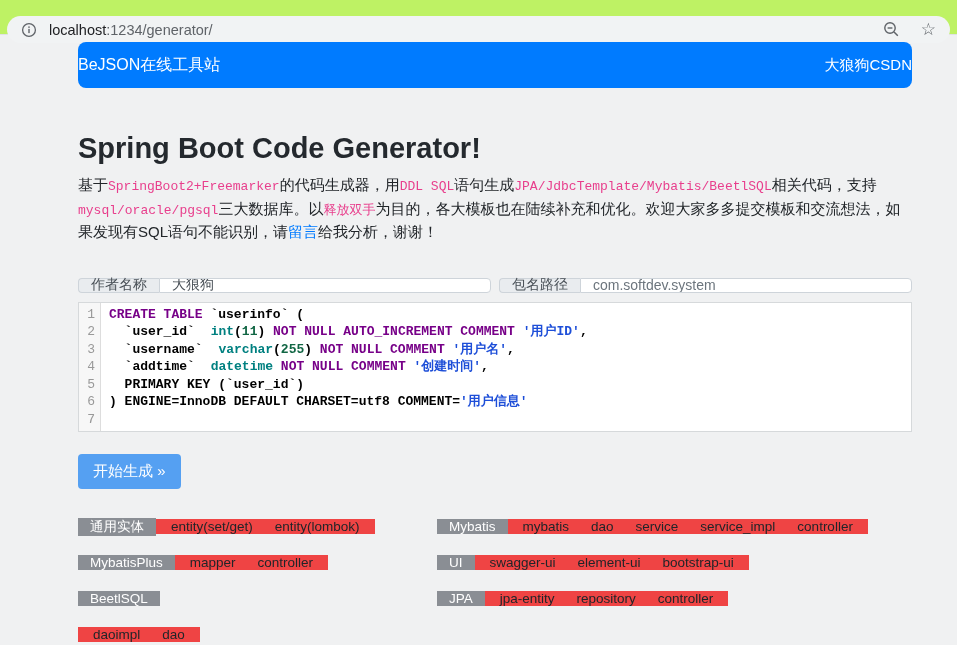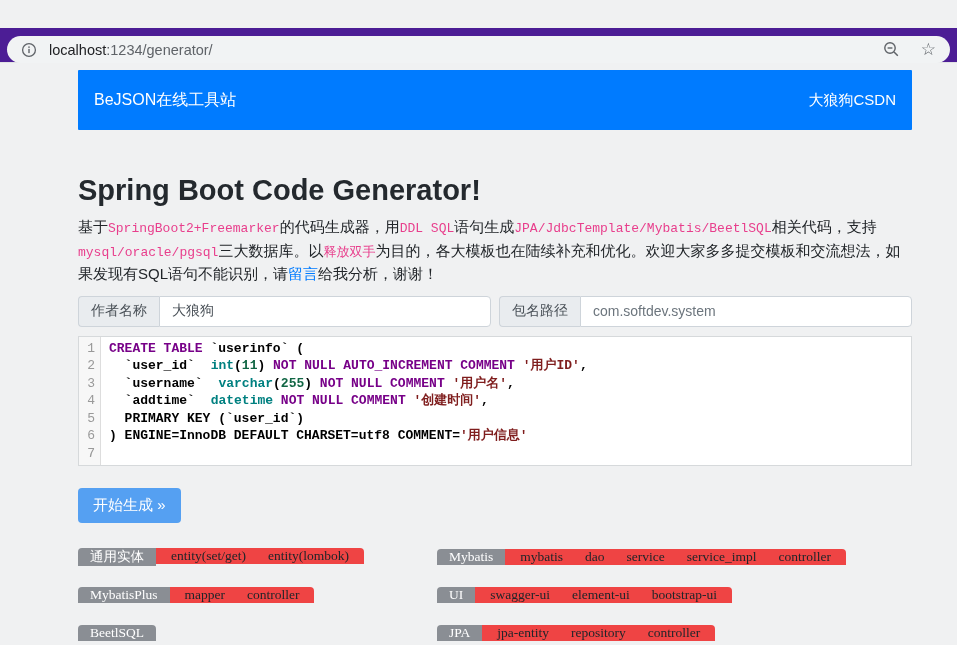--- a/index.html
+++ b/index.html
@@ -1,46 +1,46 @@
 <!DOCTYPE html>
 <html><head>
 <meta charset="utf-8">
 <title>Spring Boot Code Generator</title>
 <style>
   * { box-sizing: border-box; margin: 0; padding: 0; }
   html, body { width: 957px; height: 645px; overflow: hidden; }
   body { background: #f0f1f2; font-family: "Liberation Sans", sans-serif; }
 
   
-  .browser-bar { height: 35px; background: #4c1d95; border-bottom: 1px solid #e1e2e4;
-                 padding: 8px 7px; margin-top: 28px; }
+  .browser-bar { height: 35px; background: #bef264; border-bottom: 1px solid #e1e2e4;
+                 padding: 16px 7px; }
   .omnibox { height: 27px; background: #f1f3f4; border-radius: 14px;
              display: flex; align-items: center; padding: 0 14px; }
   .omnibox .info-icon { display: inline-flex; margin-right: 12px; }
   .url { font-size: 14.5px; color: #202124; }
   .url .url-rest { color: #5f6368; }
   .omni-icons { margin-left: auto; display: flex; align-items: center; gap: 20px; }
   .star-icon { font-size: 17px; color: #5f6368; line-height: 1; cursor: pointer; }
 
   
   .page { padding: 7px 45px 0 78px; }
-  .navbar { height: 60px; background: #007bff; border-radius: 1px;
-            display: flex; align-items: center; padding: 0 16px; }
+  .navbar { height: 46px; background: #007bff; border-radius: 8px;
+            display: flex; align-items: center; padding: 0 0; }
   .navbar a { color: #ffffff; text-decoration: none; }
   .brand { font-size: 16px; }
   .nav-right { margin-left: auto; font-size: 15px; }
 
   h1 { margin-top: 44px; font-size: 29px; font-weight: 700; color: #24292e; letter-spacing: 0; }
 
   .intro { margin-top: 9px; font-size: 15px; line-height: 21.5px; color: #212529; width: 834px; }
   .intro code { color: #e83e8c; font-family: "Liberation Mono", monospace; font-size: 13px; }
   .intro a { color: #007bff; text-decoration: none; }
 
   .form-row { margin-top: 11px; display: flex; gap: 8px; width: 834px; }
-  .input-group { flex: 1; display: flex; height: 31px; }
+  .input-group { flex: 1; display: flex; height: 15px; margin-top: 24px; }
   .ig-label { background: #e9ecef; border: 1px solid #ced4da; border-right: 0;
               border-radius: 4px 0 0 4px; padding: 0 12px; display: flex; align-items: center;
               font-size: 14px; color: #495057; white-space: nowrap; }
   .ig-input { flex: 1; min-width: 0; border: 1px solid #ced4da; border-radius: 0 4px 4px 0;
               padding: 0 12px; font-size: 14px; color: #495057; background: #fff; outline: none;
               font-family: "Liberation Sans", sans-serif; }
   .ig-input::placeholder { color: #6c757d; opacity: 1; }
 
   
   .editor { margin-top: 9px; width: 834px; height: 130px; background: #ffffff;
@@ -48,31 +48,31 @@
             font-family: "Liberation Mono", monospace; font-size: 13px; }
   .gutter { background: #f7f7f7; border-right: 1px solid #ddd; padding: 3px 5px 0 6px;
             min-width: 22px; text-align: right; }
   .gutter .ln { color: #999; line-height: 17.6px; }
   .codepane { padding: 3px 0 0 8px; white-space: pre; overflow: hidden; flex: 1; }
   .codepane .cl { line-height: 17.6px; font-weight: bold; color: #000; }
   .tk-p { color: #000000; }
   .tk-k { color: #770088; }
   .tk-t { color: #008080; margin-left: 8px; }
   .tk-n { color: #116644; }
-  .tk-s { color: #7f1d1d; }
+  .tk-s { color: #1d4ed8; }
 
   .generate-btn { margin-top: 22px; display: inline-block; background: #55a0f2; color: #ffffff;
                   border: none; border-radius: 4px; padding: 8px 15px; font-size: 15px;
                   font-family: "Liberation Sans", sans-serif; cursor: pointer; }
 
   
   .groups { margin-top: 24px; display: grid; grid-template-columns: 359px auto;
             row-gap: 8px; justify-items: start; align-items: start; }
   .tgroup { display: inline-flex; height: 28px; border-radius: 4px; overflow: hidden;
-            align-items: flex-start; font-family: Liberation Serif, serif; }
+            align-items: center; }
   .tg-label { background: #8a8e94; color: #ffffff; padding: 0 12px; display: flex;
               align-items: center; font-size: 13.5px; cursor: pointer; white-space: nowrap; }
   .tg-items { background: #ef4444; display: flex; align-items: center; padding: 0 4px; }
   .tg-item { padding: 0 11px; font-size: 13.5px; color: #212529; cursor: pointer;
              white-space: nowrap; }
 </style>
 </head>
 <body>
 
 <div class="browser-bar">

